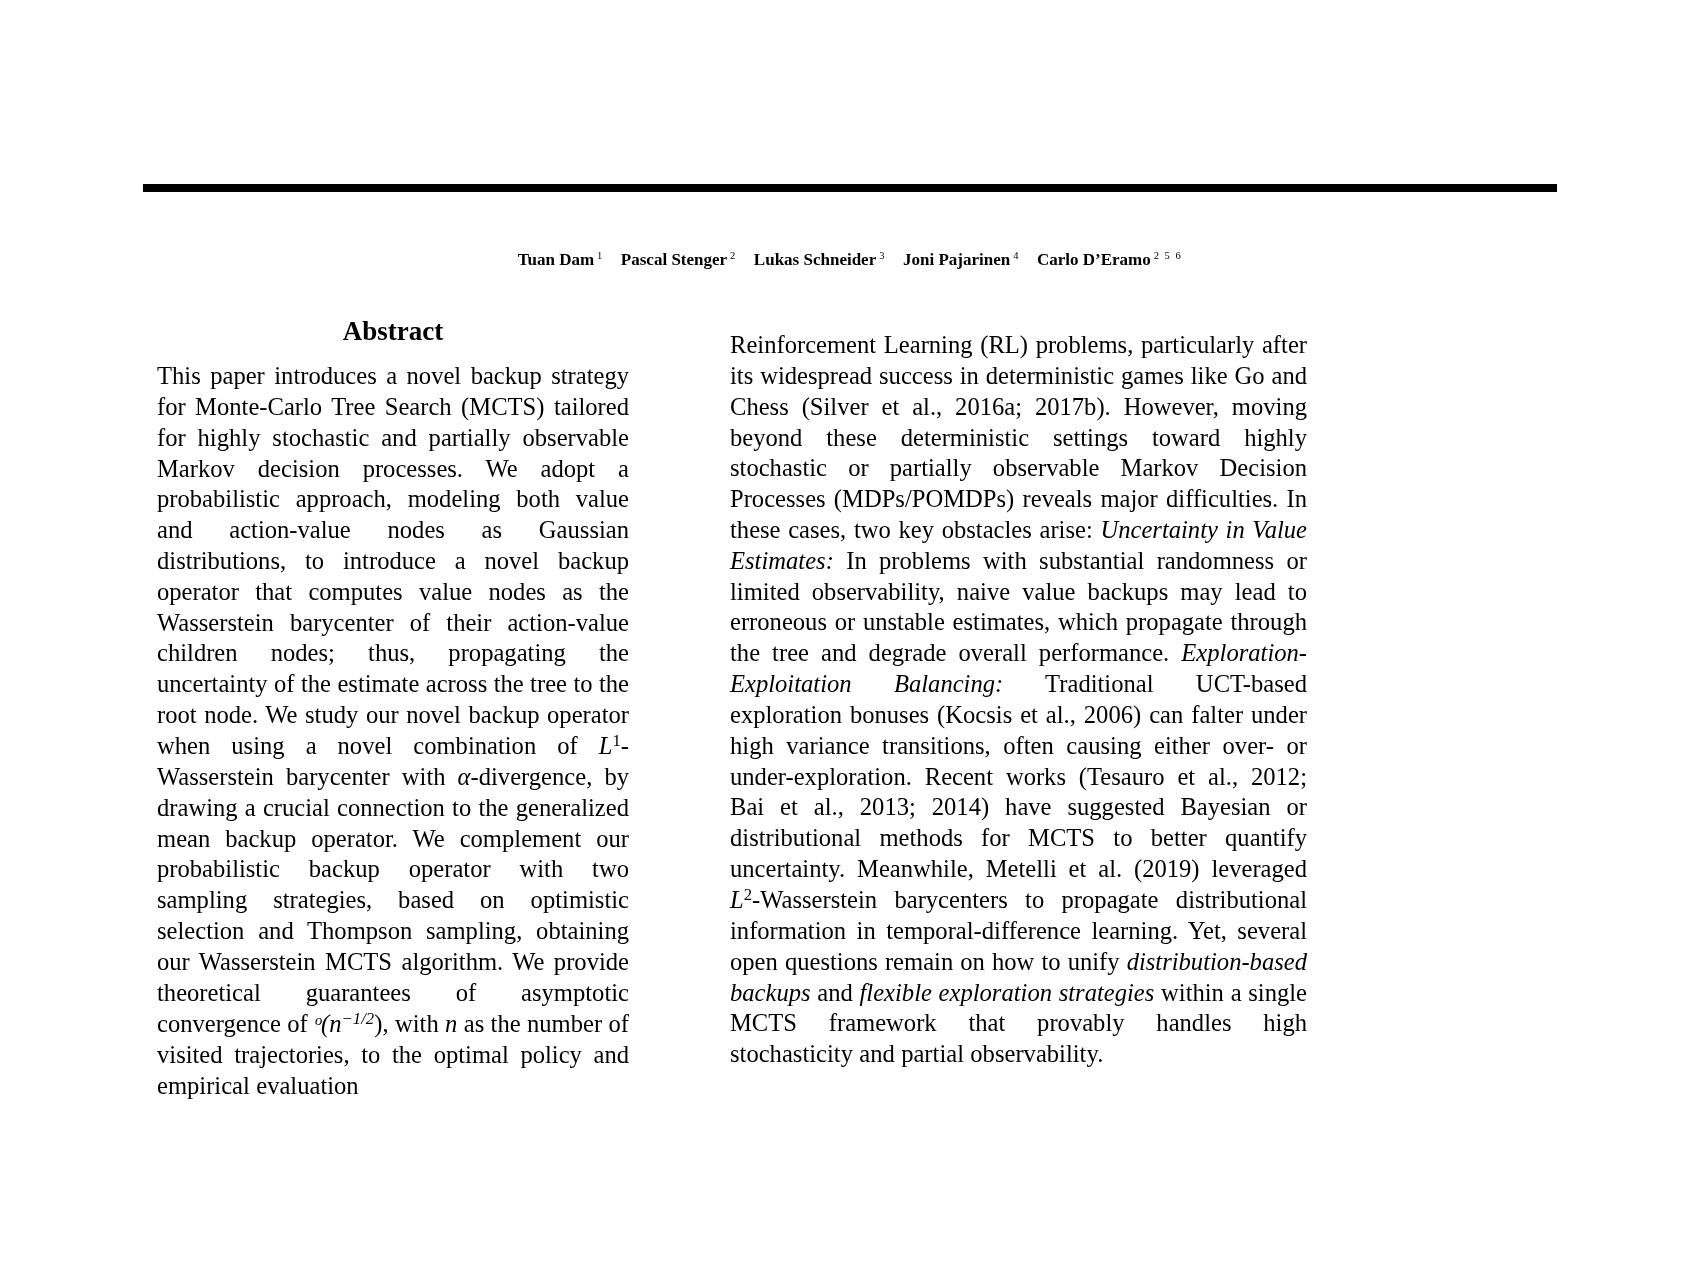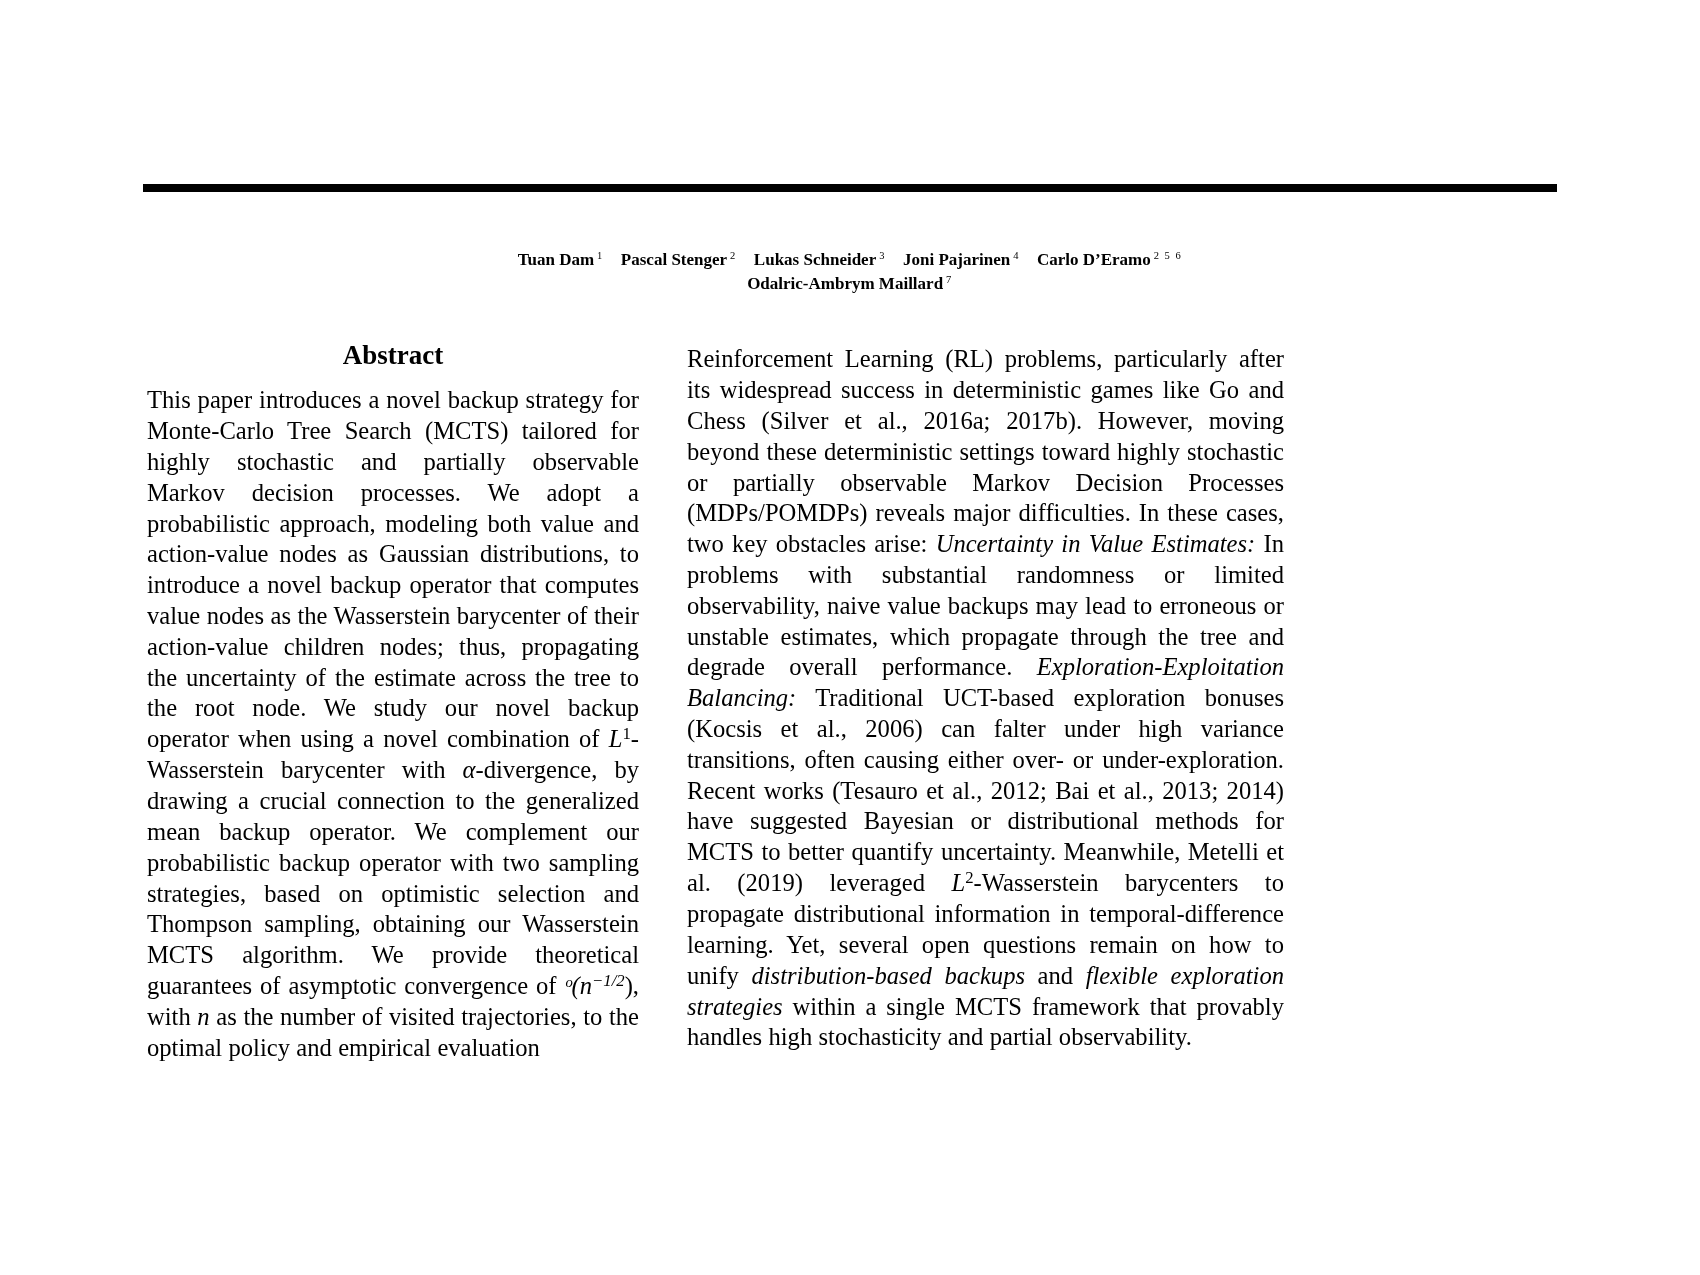--- a/index.html
+++ b/index.html
@@ -59,37 +59,37 @@
     vertical-align: 0.55em;
     font-weight: normal;
     margin-left: 3px;
     letter-spacing: 1.5px;
   }
 
   
   .columns {
     display: flex;
     margin-top: 44px;
-    gap: 40px;
+    gap: 73px;
   }
   .col {
     width: 500px;
     flex: 0 0 500px;
   }
   .col-right { width: 605px; flex: 0 0 605px; }
 
   .abstract-head {
     text-align: center;
     font-size: 27px;
     font-weight: bold;
     margin: 0 0 14px 0;
   }
 
   p.body {
-    margin: 4px;
+    margin: 14px;
     font-size: 24.6px;
     line-height: 1.253;
     text-align: justify;
     text-justify: inter-word;
     hyphens: none;
     word-spacing: 0.2px;
   }
   .col-right p.body {
     font-size: 24.6px;
     line-height: 1.253;
@@ -115,23 +115,20 @@
 
   <div class="rule rule-top"></div>
 
 
   <div class="rule rule-bottom"></div>
 
   <div class="authors">
     <span class="line">
       <span class="author"><span>Tuan Dam</span><span class="sup">1</span></span><span class="author"><span>Pascal Stenger</span><span class="sup">2</span></span><span class="author"><span>Lukas Schneider</span><span class="sup">3</span></span><span class="author"><span>Joni Pajarinen</span><span class="sup">4</span></span><span class="author"><span>Carlo D’Eramo</span><span class="sup">2 5 6</span></span>
     </span>
-    <span class="line">
-      <span class="author"><span>Odalric-Ambrym Maillard</span><span class="sup">7</span></span>
-    </span>
   </div>
 
   <div class="columns">
 
     <div class="col col-left">
       <div class="abstract-head">Abstract</div>
       <p class="body"><span>This paper introduces a novel backup strategy for Monte-Carlo Tree Search (MCTS) tailored for highly stochastic and partially observable Markov decision processes. We adopt a probabilistic approach, modeling both value and action-value nodes as Gaussian distributions, to introduce a novel backup operator that computes value nodes as the Wasserstein barycenter of their action-value children nodes; thus, propagating the uncertainty of the estimate across the tree to the root node. We study our novel backup operator when using a novel combination of </span><span class="mi">L</span><span class="msup">1</span><span>-Wasserstein barycenter with </span><span class="mi">α</span><span>-divergence, by drawing a crucial connection to the generalized mean backup operator. We complement our probabilistic backup operator with two sampling strategies, based on optimistic selection and Thompson sampling, obtaining our Wasserstein MCTS algorithm. We provide theoretical guarantees of asymptotic convergence of </span><span class="mi">ᵒ(n</span><span class="mfrac-sup">−1/2</span><span>), with </span><span class="mi">n</span><span> as the number of visited trajectories, to the optimal policy and empirical evaluation</span></p>
     </div>
 
     <div class="col col-right">

